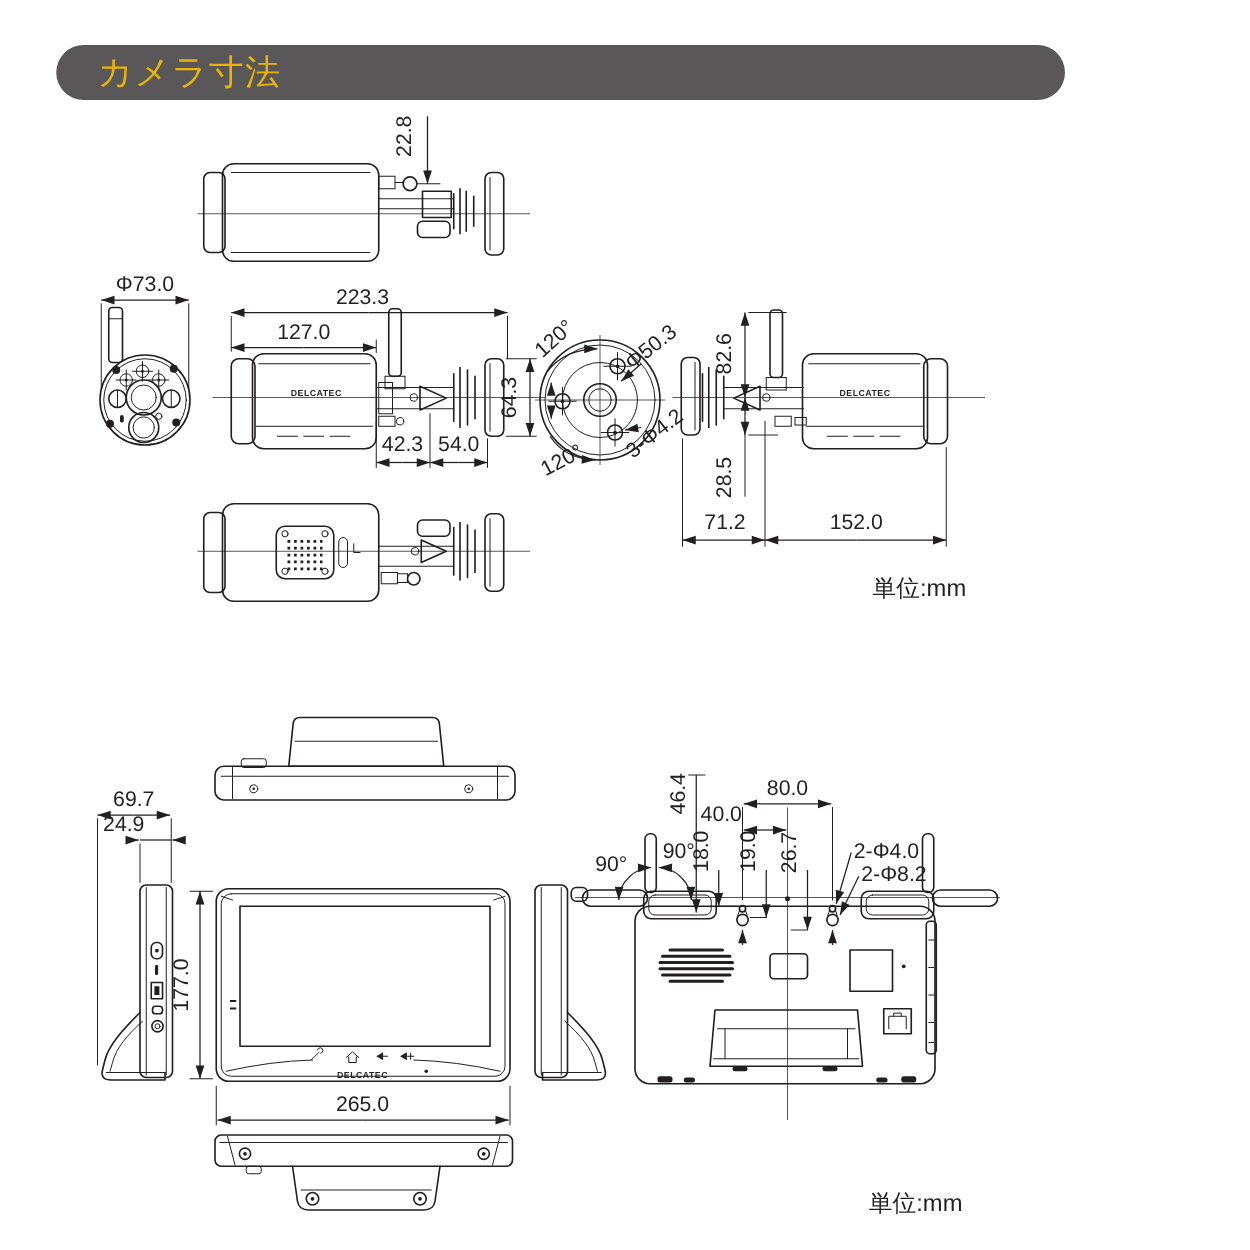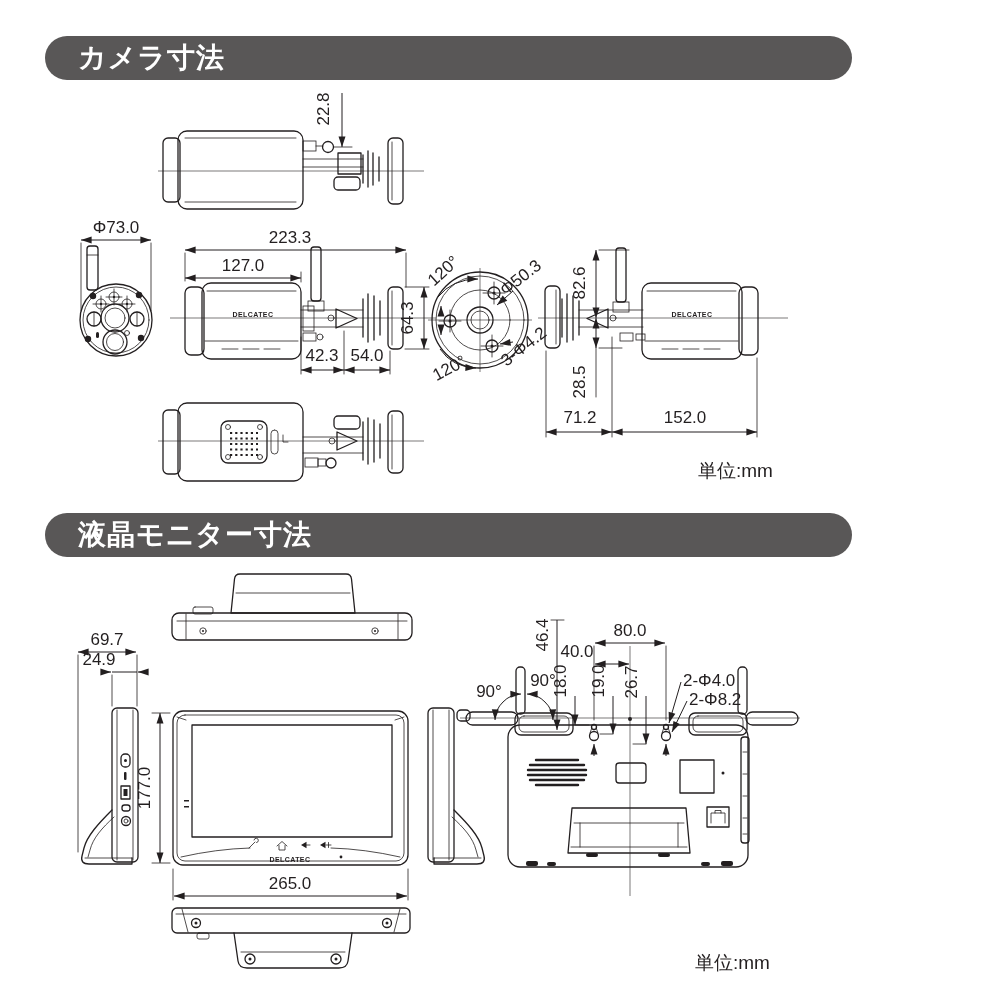--- a/index.html
+++ b/index.html
@@ -1,20 +1,20 @@
 <!DOCTYPE html>
 <html><head>
 <meta charset="utf-8">
 <style>
   html,body{margin:0;padding:0;background:#fff}
   #canvas{position:relative;width:1000px;height:1000px;background:#ffffff;overflow:hidden;
           font-family:"Liberation Sans","DejaVu Sans",sans-serif}
   .hdr{position:absolute;left:45px;width:807px;height:44px;background:#595757;border-radius:22px;
        display:flex;align-items:center;padding-left:33px;box-sizing:border-box}
-  .hdr span{color:#ffffff;font-size:28px;font-weight:bold;letter-spacing:1px}
+  .hdr span{color:#eab308;font-size:28px;font-weight:normal;letter-spacing:1px}
   svg{position:absolute;left:0}
   .o{fill:none;stroke:#231f20;stroke-width:1.3;stroke-linejoin:round;stroke-linecap:round}
   .t{fill:none;stroke:#231f20;stroke-width:0.8;stroke-linecap:round}
   .g{fill:none;stroke:#231f20;stroke-width:2.4;stroke-linecap:round}
   .d{fill:none;stroke:#231f20;stroke-width:1}
   .c{fill:none;stroke:#231f20;stroke-width:0.6}
   .f{fill:#231f20;stroke:none}
   .dot{fill:none;stroke:#231f20;stroke-width:2.2;stroke-dasharray:2.2 3}
   text{fill:#231f20;font-family:"Liberation Sans","DejaVu Sans",sans-serif}
   .dim{font-size:17px}
@@ -212,23 +212,20 @@
         <rect class="t" x="318" y="374" width="8" height="7"></rect>
       <circle class="o" cx="331" cy="378" r="5"></circle>
       <path class="o" d="M363,337 v38 M368,333 v46 M374,335 v42 M380,339 v34"></path>
       <rect class="o" x="388" y="326" width="15" height="62" rx="5"></rect>
       <line class="t" x1="392" y1="330" x2="392" y2="384"></line>
     </g>
 
     <text class="unit" x="698" y="392">単位:mm</text>
   </svg>
 
-  <div class="hdr" style="top:513px">
-    <span>液晶モニター寸法</span>
-  </div>
 
   <svg style="top:560px" width="1000" height="440" viewBox="0 0 1000 440">
     <defs>
       <marker id="aB" markerUnits="userSpaceOnUse" markerWidth="12" markerHeight="9" refX="11.2" refY="4.5" orient="auto">
         <path d="M0.6,1 L11.2,4.5 L0.6,8 Z" fill="#231f20"></path>
       </marker>
     </defs>
 
     <g>
       <path class="o" d="M240,14 h106 q5,0 5.5,5 l3.5,34 h-124 l3.5,-34 q0.5,-5 5.5,-5 z"></path>

